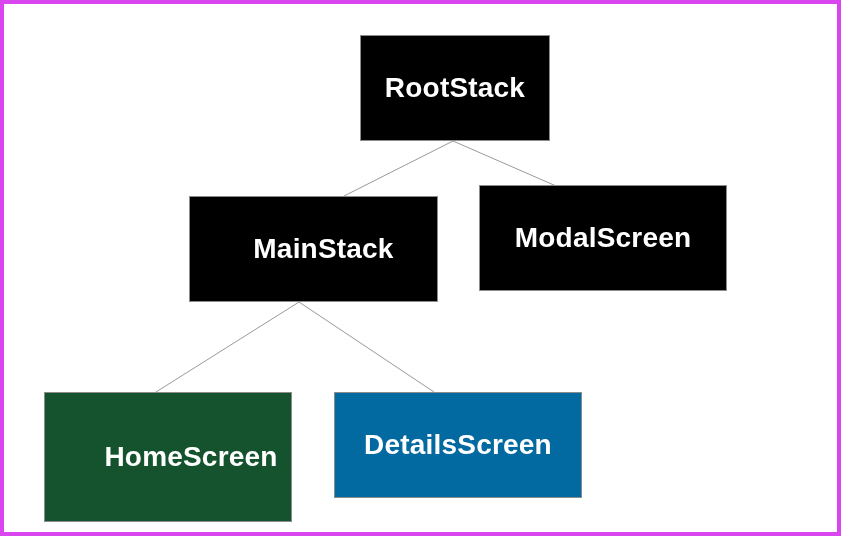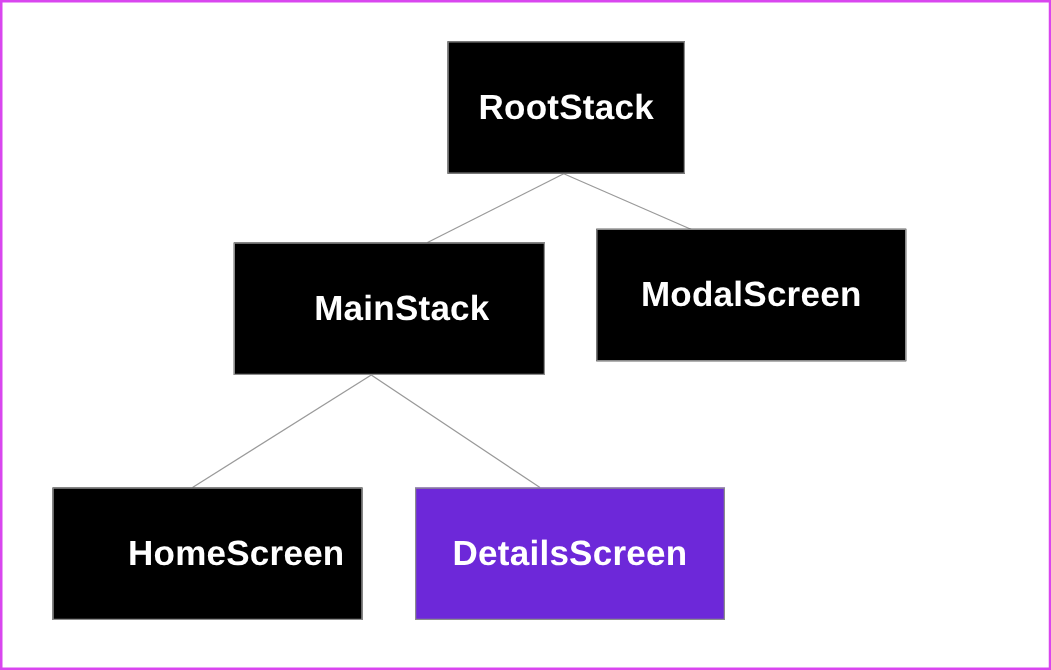--- a/index.html
+++ b/index.html
@@ -7,21 +7,21 @@
     padding: 0;
     background: #ffffff;
     font-family: "Liberation Sans", "DejaVu Sans", sans-serif;
   }
   .canvas {
     position: relative;
     width: 841px;
     height: 536px;
     box-sizing: border-box;
     background: #ffffff;
-    border: 2px solid #d946ef;
+    border: 4px solid #d946ef;
     overflow: hidden;
   }
   #edge-svg {
     position: absolute;
     left: 0;
     top: 0;
     width: 841px;
     height: 536px;
     display: block;
   }
@@ -48,16 +48,16 @@
   <svg id="edge-svg" viewBox="0 0 841 536" xmlns="http://www.w3.org/2000/svg">
       <line x1="449" y1="137" x2="340" y2="192" stroke="#9a9a9a" stroke-width="1"></line>
       <line x1="449" y1="137" x2="575" y2="192" stroke="#9a9a9a" stroke-width="1"></line>
       <line x1="295" y1="298" x2="152" y2="388" stroke="#9a9a9a" stroke-width="1"></line>
       <line x1="295" y1="298" x2="430" y2="388" stroke="#9a9a9a" stroke-width="1"></line>
     </svg>
   <div id="nodes">
       <div class="node" style="left: 356px; top: 31px; width: 190px; height: 106px; background: rgb(0, 0, 0); border-color: rgb(140, 140, 140); color: rgb(255, 255, 255);">RootStack</div>
       <div class="node" style="left: 185px; top: 192px; width: 249px; height: 106px; background: rgb(0, 0, 0); border-color: rgb(140, 140, 140); color: rgb(255, 255, 255); padding-left: 20px;">MainStack</div>
       <div class="node" style="left: 475px; top: 181px; width: 248px; height: 106px; background: rgb(0, 0, 0); border-color: rgb(140, 140, 140); color: rgb(255, 255, 255);">ModalScreen</div>
-      <div class="node" style="left: 40px; top: 388px; width: 248px; height: 106px; background: #000000; border-color: rgb(140, 140, 140); color: rgb(255, 255, 255); padding-left: 46px;">HomeScreen</div>
-      <div class="node" style="left: 330px; top: 388px; width: 248px; height: 106px; background: #6d28d9; border-color: rgb(140, 140, 140); color: rgb(255, 255, 255);">DetailsScreen</div>
+      <div class="node" style="left: 40px; top: 388px; width: 248px; height: 130px; background: #14532d; border-color: rgb(140, 140, 140); color: rgb(255, 255, 255); padding-left: 46px;">HomeScreen</div>
+      <div class="node" style="left: 330px; top: 388px; width: 248px; height: 106px; background: #0369a1; border-color: rgb(140, 140, 140); color: rgb(255, 255, 255);">DetailsScreen</div>
     </div>
 </div>
 
 </body></html>

